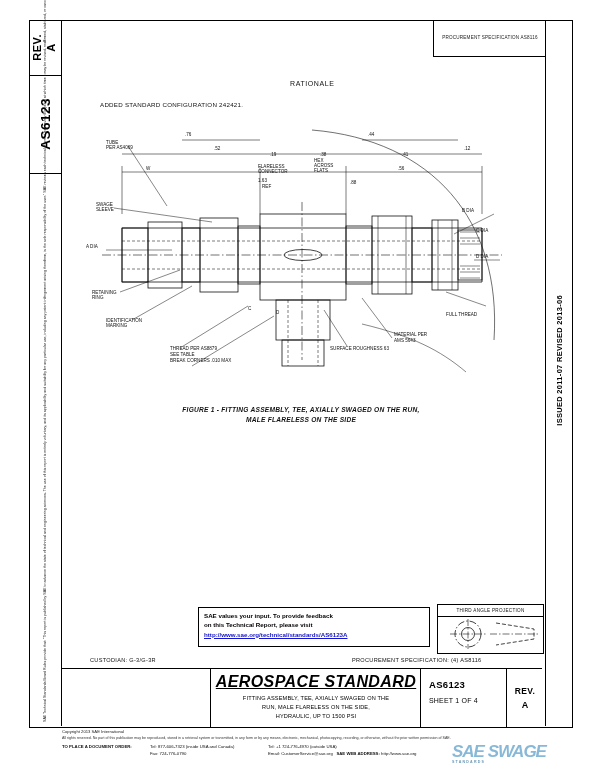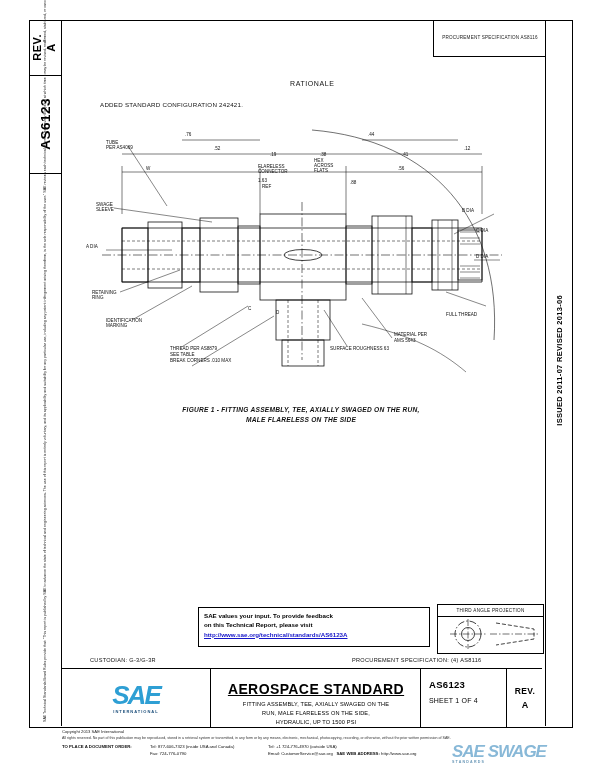--- a/index.html
+++ b/index.html
@@ -46,21 +46,21 @@
   .custrow{position:absolute;left:62px;top:654px;width:480px;height:14px;}
   .custrow .t{position:absolute;font-size:5.6px;letter-spacing:.3px;color:#111;top:3px;}
 
   
   .tb{position:absolute;left:62px;top:668px;width:480px;height:58px;border-top:1.6px solid #000;}
   .tb .cellv{position:absolute;top:0;width:1.4px;height:58px;background:#000;}
   .tb-logo{position:absolute;left:0;top:0;width:148px;height:58px;display:flex;flex-direction:column;align-items:center;justify-content:center;}
   .sae-logo{font-size:26px;font-weight:bold;font-style:italic;color:#2e9fd4;letter-spacing:-2px;line-height:1;}
   .sae-sub{font-size:4px;font-weight:bold;color:#1b4e7a;letter-spacing:1px;margin-top:1px;}
   .tb-title{position:absolute;left:150px;top:0;width:208px;height:58px;text-align:center;}
-  .tb-title .big{font-size:14px;font-weight:bold;letter-spacing:.4px;margin-top:12px;text-decoration:underline;}
+  .tb-title .big{font-size:16px;font-weight:bold;letter-spacing:.4px;margin-top:4px;text-decoration:underline;font-style:italic;}
   .tb-title .sub{font-size:5.6px;line-height:1.62;margin-top:3px;letter-spacing:.15px;}
   .tb-num{position:absolute;left:360px;top:0;width:84px;height:58px;padding:10px 0 0 7px;box-sizing:border-box;}
   .tb-num .n{font-size:9.5px;font-weight:bold;letter-spacing:.3px;}
   .tb-num .s{font-size:7px;margin-top:7px;letter-spacing:.2px;}
   .tb-rev{position:absolute;left:446px;top:0;width:34px;height:58px;display:flex;flex-direction:column;align-items:center;justify-content:center;}
   .tb-rev .r{font-size:8.5px;font-weight:bold;letter-spacing:.3px;}
   .tb-rev .v{font-size:9px;font-weight:bold;margin-top:4px;}
 
   
   .foot{position:absolute;left:62px;top:729px;width:500px;}
@@ -269,24 +269,20 @@
   <div class="custrow">
     <div class="t" style="left:28px;">CUSTODIAN: G-3/G-3R</div>
     <div class="t" style="left:290px;">PROCUREMENT SPECIFICATION: (4) AS8116</div>
   </div>
 
   <div class="tb">
     <div class="cellv" style="left:148px;"></div>
     <div class="cellv" style="left:358px;"></div>
     <div class="cellv" style="left:444px;"></div>
 
-    <div class="tb-logo">
-      <div class="sae-logo">SAE</div>
-      <div class="sae-sub">INTERNATIONAL</div>
-    </div>
 
     <div class="tb-title">
       <div class="big">AEROSPACE STANDARD</div>
       <div class="sub">
         <div>FITTING ASSEMBLY, TEE, AXIALLY SWAGED ON THE</div>
         <div>RUN, MALE FLARELESS ON THE SIDE,</div>
         <div>HYDRAULIC, UP TO 1500 PSI</div>
       </div>
     </div>
 

